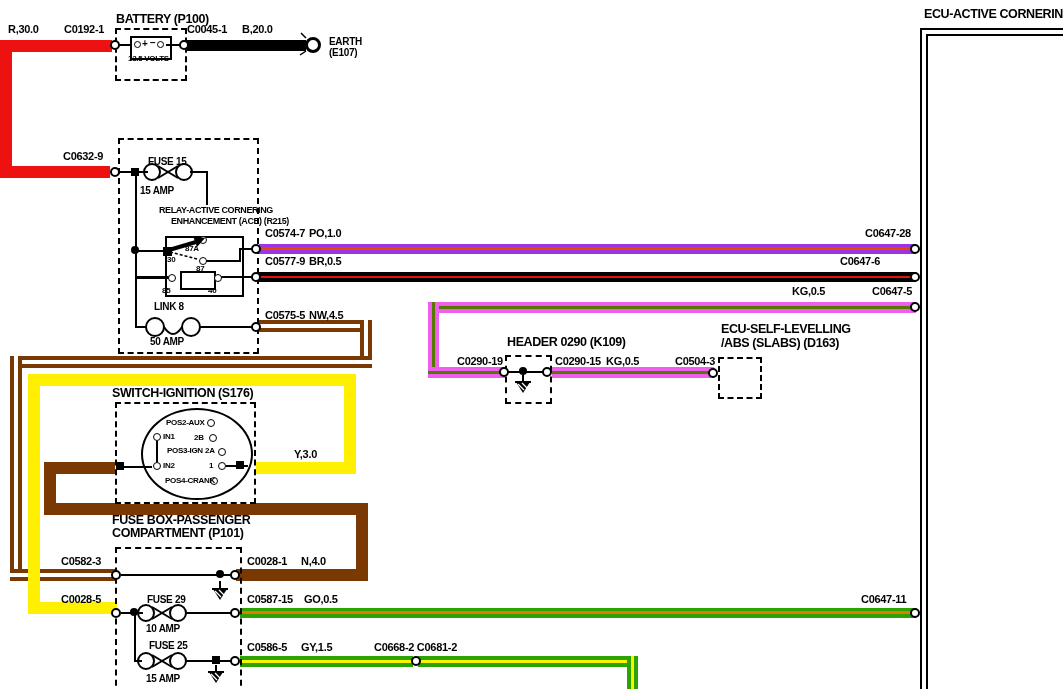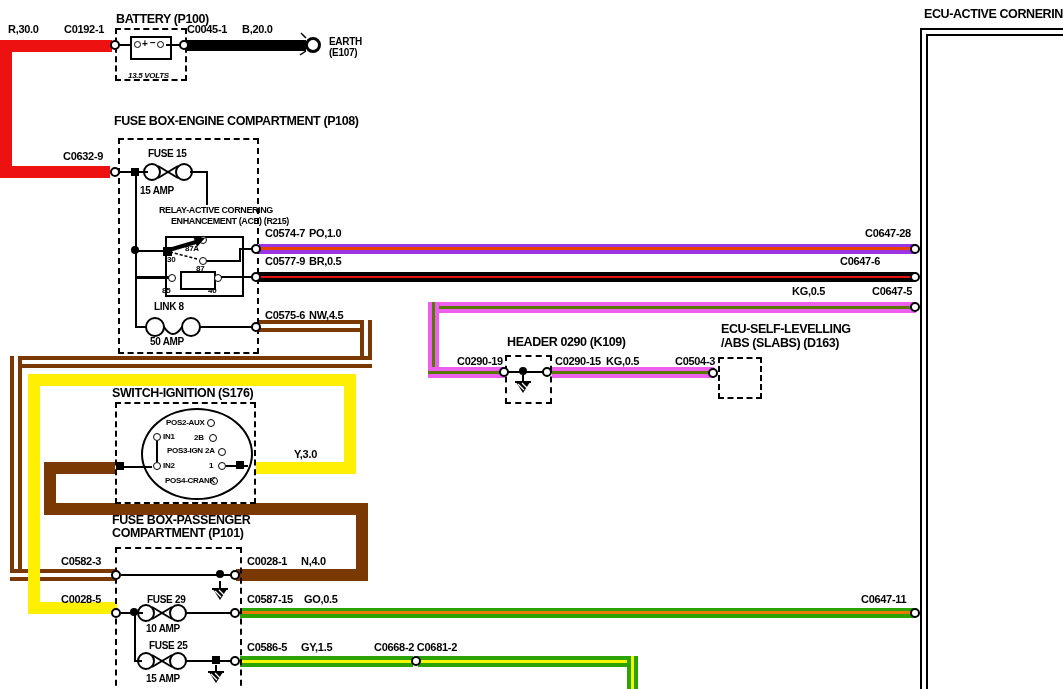--- a/index.html
+++ b/index.html
@@ -234,42 +234,41 @@
     </g>
   </svg>
 
   <div class="lbl" style="left:8px;top:24px;">R,30.0</div>
   <div class="lbl" style="left:64px;top:24px;">C0192-1</div>
   <div class="lbl ttl" style="left:116px;top:13px;text-align:right;">BATTERY (P100)</div>
   <div class="lbl" style="left:187px;top:24px;">C0045-1</div>
   <div class="lbl" style="left:242px;top:24px;">B,20.0</div>
   <div class="lbl md" style="left:329px;top:37px;">EARTH</div>
   <div class="lbl md" style="left:329px;top:48px;">(E107)</div>
-  <div class="lbl s8" style="left:128px;top:72px;font-style:italic;">13.5 VOLTS</div>
+  <div class="lbl s8" style="left:128px;top:55px;">13.5 VOLTS</div>
   <div class="lbl md" style="left:142px;top:39px;z-index:6;">+</div>
   <div class="lbl md" style="left:150px;top:38px;z-index:6;">−</div>
 
-  <div class="lbl ttl" style="left:114px;top:115px;">FUSE BOX-ENGINE COMPARTMENT (P108)</div>
   <div class="lbl" style="left:63px;top:151px;">C0632-9</div>
-  <div class="lbl md" style="left:140px;top:149px;padding-left:8px;">FUSE 15</div>
+  <div class="lbl md" style="left:140px;top:157px;padding-left:8px;">FUSE 15</div>
   <div class="lbl md" style="left:140px;top:186px;">15 AMP</div>
   <div class="lbl s9" style="left:159px;top:206px;">RELAY-ACTIVE CORNERING</div>
   <div class="lbl s9" style="left:159px;top:217px;margin-left:12px;">ENHANCEMENT (ACE) (R215)</div>
   <div class="lbl s8" style="left:167px;top:256px;">30</div>
   <div class="lbl s8" style="left:185px;top:245px;">87A</div>
   <div class="lbl s8" style="left:196px;top:265px;">87</div>
   <div class="lbl s8" style="left:162px;top:287px;">85</div>
   <div class="lbl s8" style="left:208px;top:287px;">40</div>
   <div class="lbl" style="left:265px;top:228px;">C0574-7</div>
   <div class="lbl" style="left:309px;top:228px;">PO,1.0</div>
   <div class="lbl" style="left:265px;top:256px;">C0577-9</div>
   <div class="lbl" style="left:309px;top:256px;">BR,0.5</div>
   <div class="lbl md" style="left:154px;top:302px;">LINK 8</div>
   <div class="lbl md" style="left:150px;top:337px;">50 AMP</div>
-  <div class="lbl" style="left:265px;top:310px;">C0575-6</div>
+  <div class="lbl" style="left:265px;top:310px;">C0575-5</div>
   <div class="lbl" style="left:309px;top:310px;">NW,4.5</div>
 
   <div class="lbl" style="left:865px;top:228px;">C0647-28</div>
   <div class="lbl" style="left:840px;top:256px;">C0647-6</div>
   <div class="lbl" style="left:792px;top:286px;">KG,0.5</div>
   <div class="lbl" style="left:872px;top:286px;">C0647-5</div>
   <div class="lbl ttl" style="left:924px;top:8px;">ECU-ACTIVE CORNERING</div>
 
   <div class="lbl ttl" style="left:507px;top:336px;">HEADER 0290 (K109)</div>
   <div class="lbl" style="left:457px;top:356px;">C0290-19</div>

